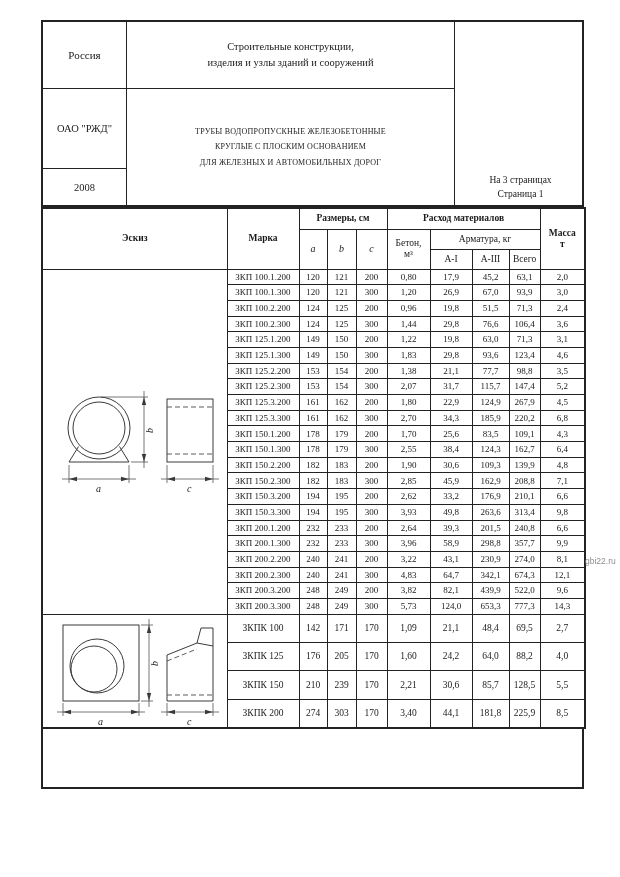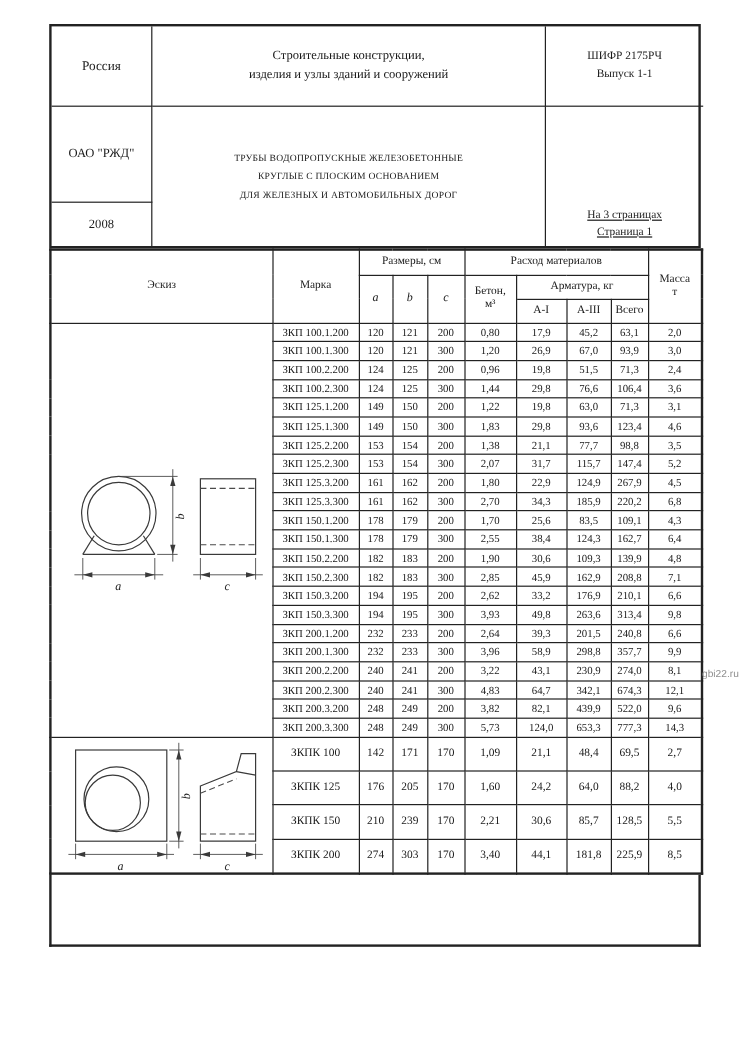--- a/index.html
+++ b/index.html
@@ -11,31 +11,31 @@
   
   .hdr-grid { display: grid; grid-template-columns: 84px 328px 131px; grid-template-rows: 67px 80px 36px; border: 2px solid #222; }
   .hdr-grid .cell { display: flex; align-items: center; justify-content: center; text-align: center; }
   .c-country  { grid-area: 1/1/2/2; border-right: 1px solid #222; border-bottom: 1px solid #222; font-size: 11px; }
   .c-org      { grid-area: 1/2/2/3; border-right: 1px solid #222; border-bottom: 1px solid #222; font-size: 10.5px; line-height: 1.5; }
   .c-code     { grid-area: 1/3/2/4; border-bottom: 1px solid #222; font-size: 9.5px; line-height: 1.6; }
   .c-company  { grid-area: 2/1/3/2; border-right: 1px solid #222; border-bottom: 1px solid #222; font-size: 10.5px; }
   .c-title    { grid-area: 2/2/4/3; border-right: 1px solid #222; font-size: 8px; line-height: 1.9; letter-spacing: .2px; }
   .c-replaces { grid-area: 2/3/3/4; border-bottom: 1px solid #222; font-size: 9.5px; line-height: 1.6; }
   .c-year     { grid-area: 3/1/4/2; border-right: 1px solid #222; font-size: 10.5px; }
-  .c-pages    { grid-area: 3/3/4/4; font-size: 9.5px; line-height: 1.5; text-decoration: underline; }
+  .c-pages    { grid-area: 3/3/4/4; font-size: 9.5px; line-height: 1.5; }
   .pre { white-space: pre-line; }
 
   
   .nomen { height: 40px; border: 2px solid #222; border-top: none; display: flex; align-items: center; justify-content: center; font-size: 10px; }
 
   
   table.main { width: 543px; border-collapse: collapse; table-layout: fixed; border: 2px solid #222; }
   table.main th, table.main td { border: 1px solid #222; text-align: center; vertical-align: middle; font-weight: normal; padding: 0 1px; line-height: 1.15; }
   thead th { font-size: 9.5px; height: 20px; }
-  thead tr:first-child th { height: 21px; }
+  thead tr:first-child th { height: 21px; font-weight: bold; }
   th.dim { font-style: italic; font-size: 10px; }
   tbody.zkp td { height: 15.7px; font-size: 9px; }
   tbody.zkpk td { height: 28px; font-size: 9.5px; }
   td.mark { font-size: 9px; }
   tbody.zkpk td.mark { font-size: 9.5px; }
   td.sketch-cell { vertical-align: middle; background: #fff; }
   td.sketch-cell svg { display: block; margin: 0 auto; }
 
   
   .footer-box { height: 60px; border: 2px solid #222; border-top: none; }
@@ -53,22 +53,20 @@
 </head>
 <body>
 
 <div class="page">
   <div class="doc">
 
     <div class="hdr-grid">
       <div class="cell c-country">Россия</div>
       <div class="cell c-org pre">Строительные конструкции,
 изделия и узлы зданий и сооружений</div>
-      <div class="cell c-code pre">ШИФР 2175РЧ
-Выпуск 1-1</div>
       <div class="cell c-company">ОАО "РЖД"</div>
       <div class="cell c-title pre">ТРУБЫ ВОДОПРОПУСКНЫЕ ЖЕЛЕЗОБЕТОННЫЕ
 КРУГЛЫЕ С ПЛОСКИМ ОСНОВАНИЕМ
 ДЛЯ ЖЕЛЕЗНЫХ И АВТОМОБИЛЬНЫХ ДОРОГ</div>
       <div class="cell c-year">2008</div>
       <div class="cell c-pages pre">На 3 страницах
 Страница 1</div>
     </div>
 
 

